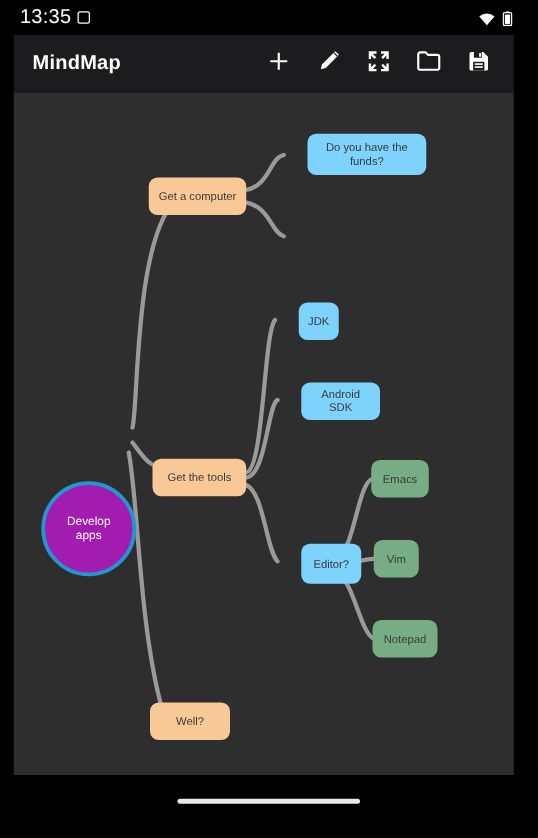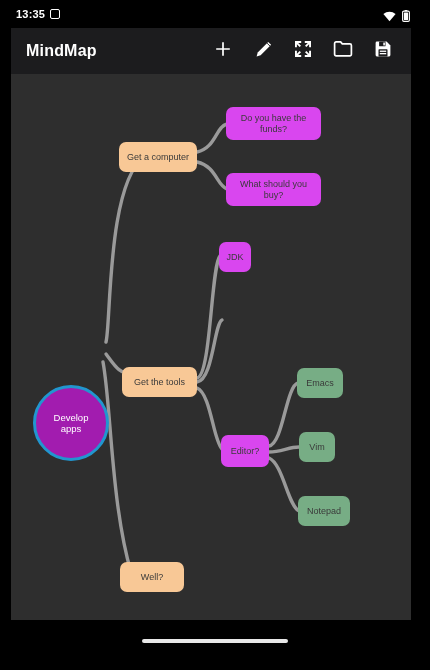--- a/index.html
+++ b/index.html
@@ -12,21 +12,21 @@
 
   
   #statusbar{
     position:absolute; left:0; top:0; width:430px; height:28px;
     background:#000; color:#fff;
   }
   #status-left{
     position:absolute; left:16px; top:7px;
     display:flex; align-items:center; gap:5px;
   }
-  #clock{ font-size:11px; font-weight:bold; letter-spacing:.2px; line-height:14px; }
+  #clock{ font-size:16px; font-weight:normal; letter-spacing:.2px; line-height:14px; }
   .sq-icon{
     width:10px; height:10px; border:1.6px solid #fff; border-radius:2px;
     display:inline-block;
   }
   #status-right{
     position:absolute; right:20px; top:8px;
     display:flex; align-items:center; gap:6px;
   }
 
   
@@ -58,21 +58,21 @@
     position:absolute; display:flex; align-items:center; justify-content:center;
     text-align:center; color:#3a3a3a; font-size:9px; line-height:11px;
     cursor:pointer; padding:0 6px;
   }
   .node.root{
     border-radius:50%; background:#a21caf; border:3px solid #2196cf;
     color:#fff; font-size:9.5px;
   }
   .node.rect{ border-radius:7px; }
   .c-orange{ background:#f8c896; }
-  .c-olive { background:#d946ef; }
+  .c-olive { background:#7dd3fc;margin-left:20px; }
   .c-green { background:#77ad85; }
 
   
   #navbar{
     position:absolute; left:0; bottom:0; width:430px; height:50px; background:#000;
   }
   #nav-pill{
     position:absolute; left:50%; transform:translateX(-50%); top:19px;
     width:146px; height:4px; border-radius:2px; background:#e8e8e8;
   }
@@ -195,32 +195,32 @@
     </div>
 
     <div class="node rect c-orange" style="left:108px; top:68px; width:78px; height:30px;">
       <span>Get a computer</span>
     </div>
 
     <div class="node rect c-olive" style="left:215px; top:33px; width:95px; height:33px;">
       <span>Do you have the funds?</span>
     </div>
 
-    <div class="node rect c-olive" style="left:215px; top:99px; width:95px; height:33px;">
-      <span>What should you buy?</span>
-    </div>
 
     <div class="node rect c-orange" style="left:111px; top:293px; width:75px; height:30px;">
       <span>Get the tools</span>
     </div>
 
     <div class="node rect c-olive" style="left:208px; top:168px; width:32px; height:30px;">
       <span>JDK</span>
     </div>
 
+    <div class="node rect c-olive" style="left:210px; top:232px; width:63px; height:30px;">
+      <span>Android SDK</span>
+    </div>
 
     <div class="node rect c-olive" style="left:210px; top:361px; width:48px; height:32px;">
       <span>Editor?</span>
     </div>
 
     <div class="node rect c-green" style="left:286px; top:294px; width:46px; height:30px;">
       <span>Emacs</span>
     </div>
 
     <div class="node rect c-green" style="left:288px; top:358px; width:36px; height:30px;">

